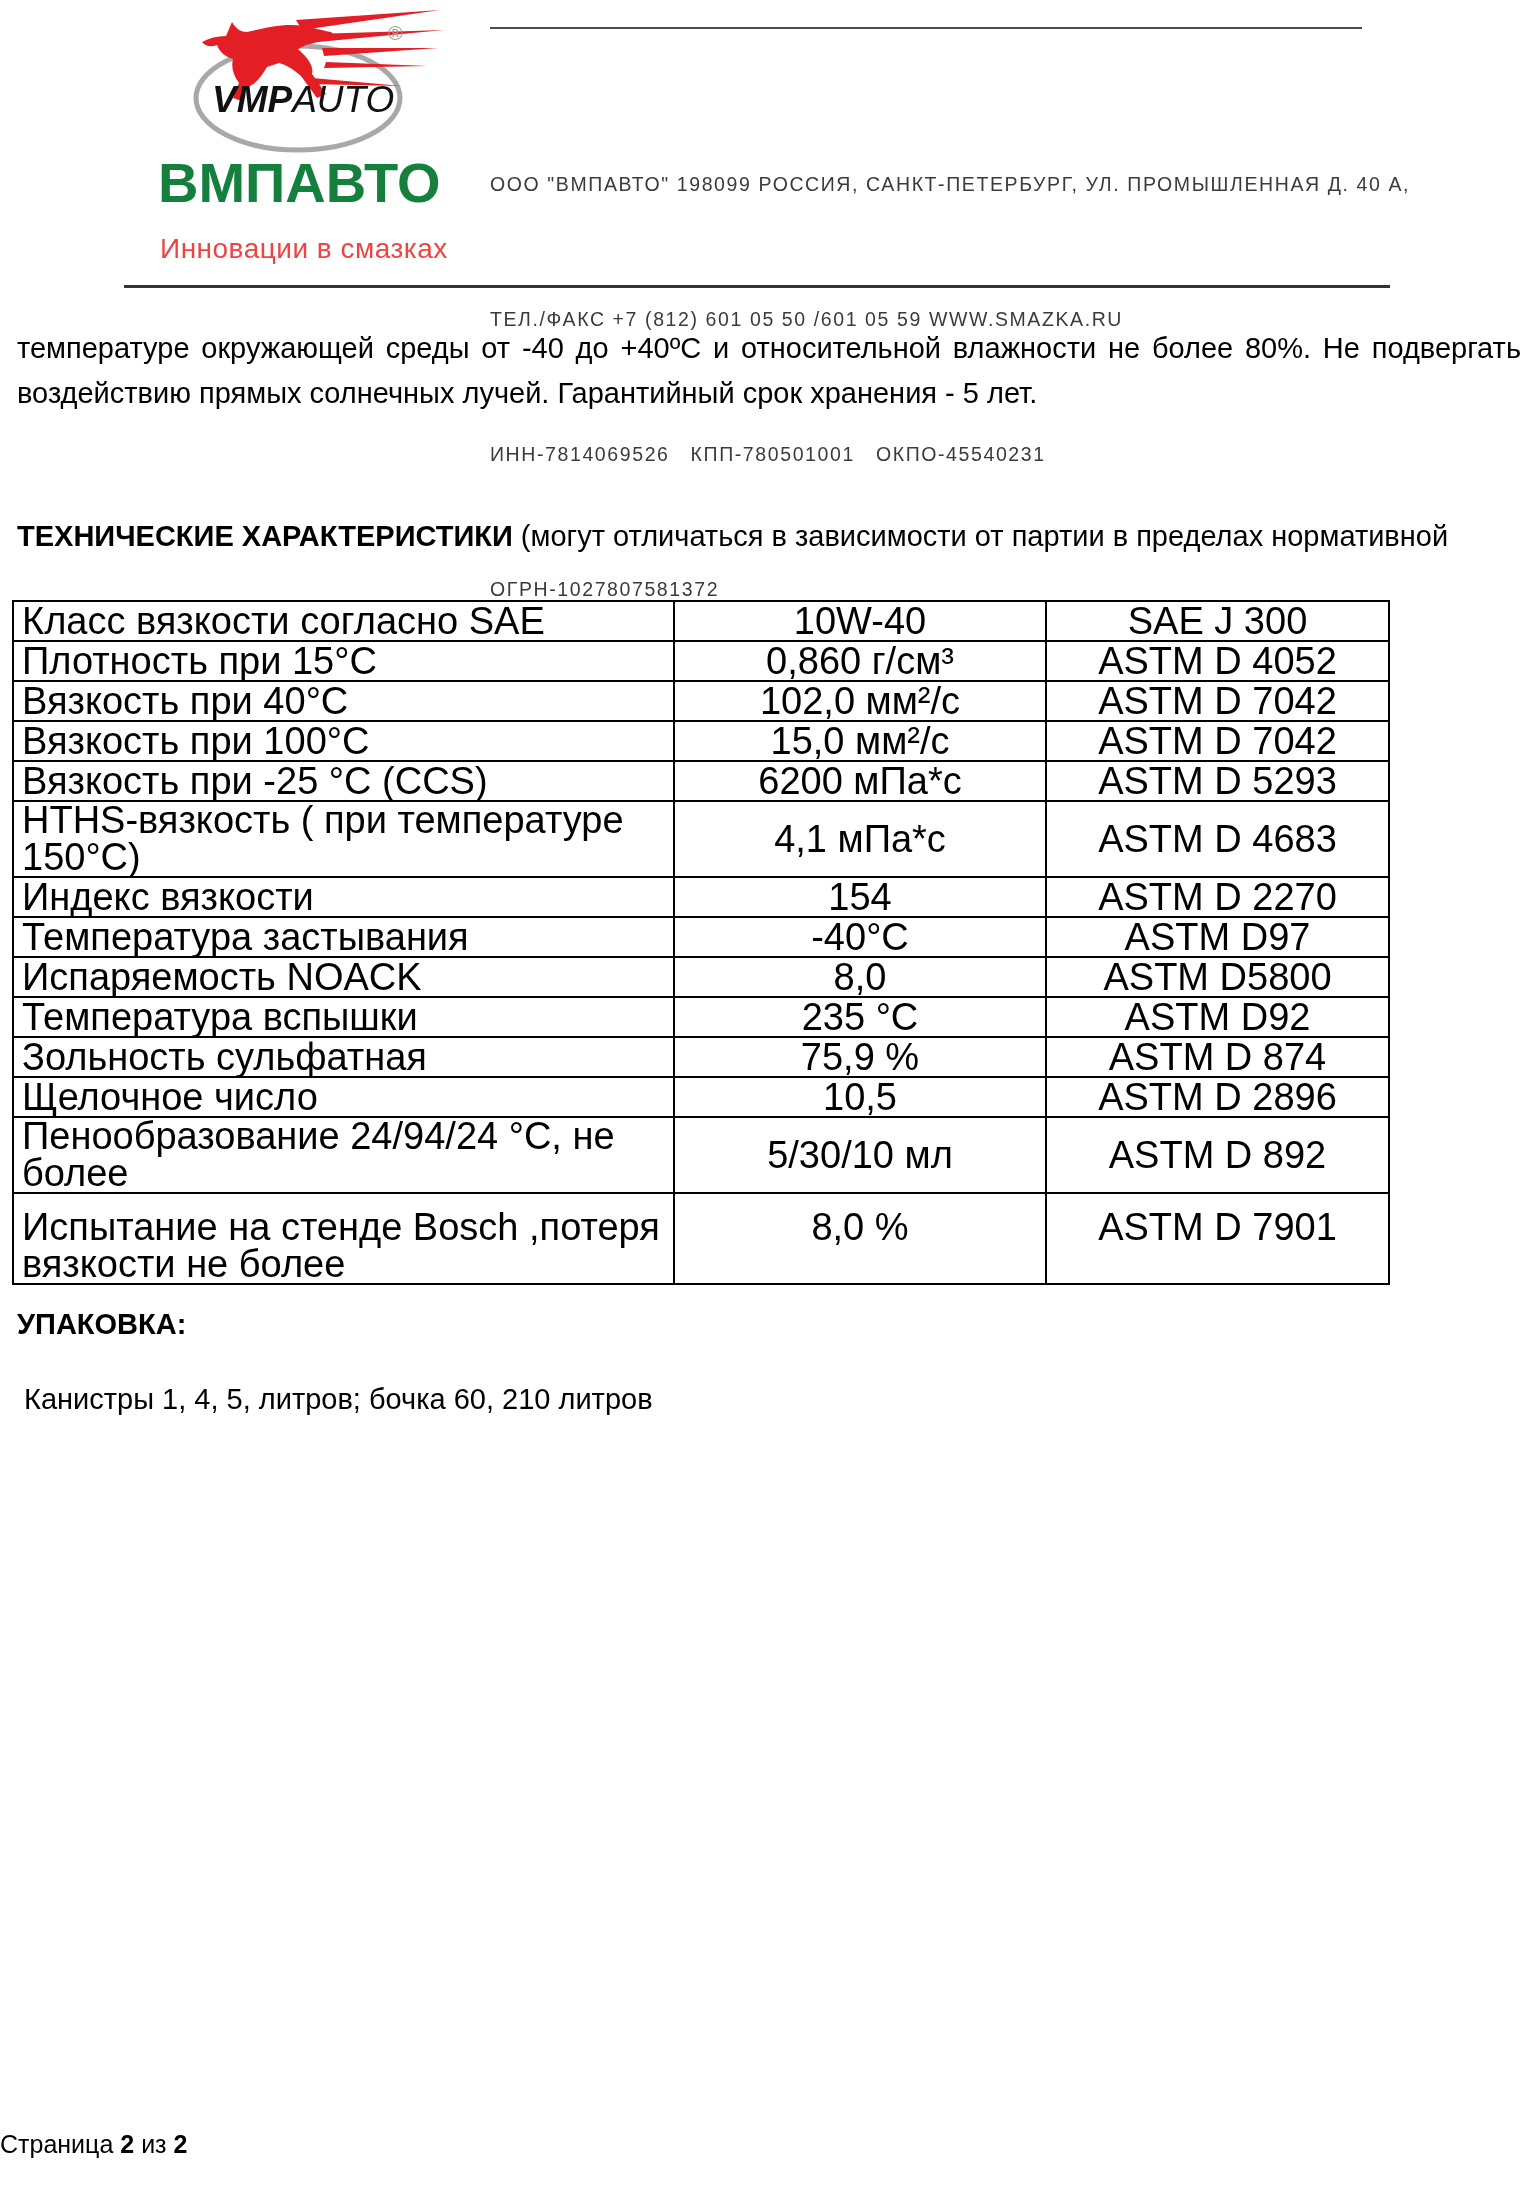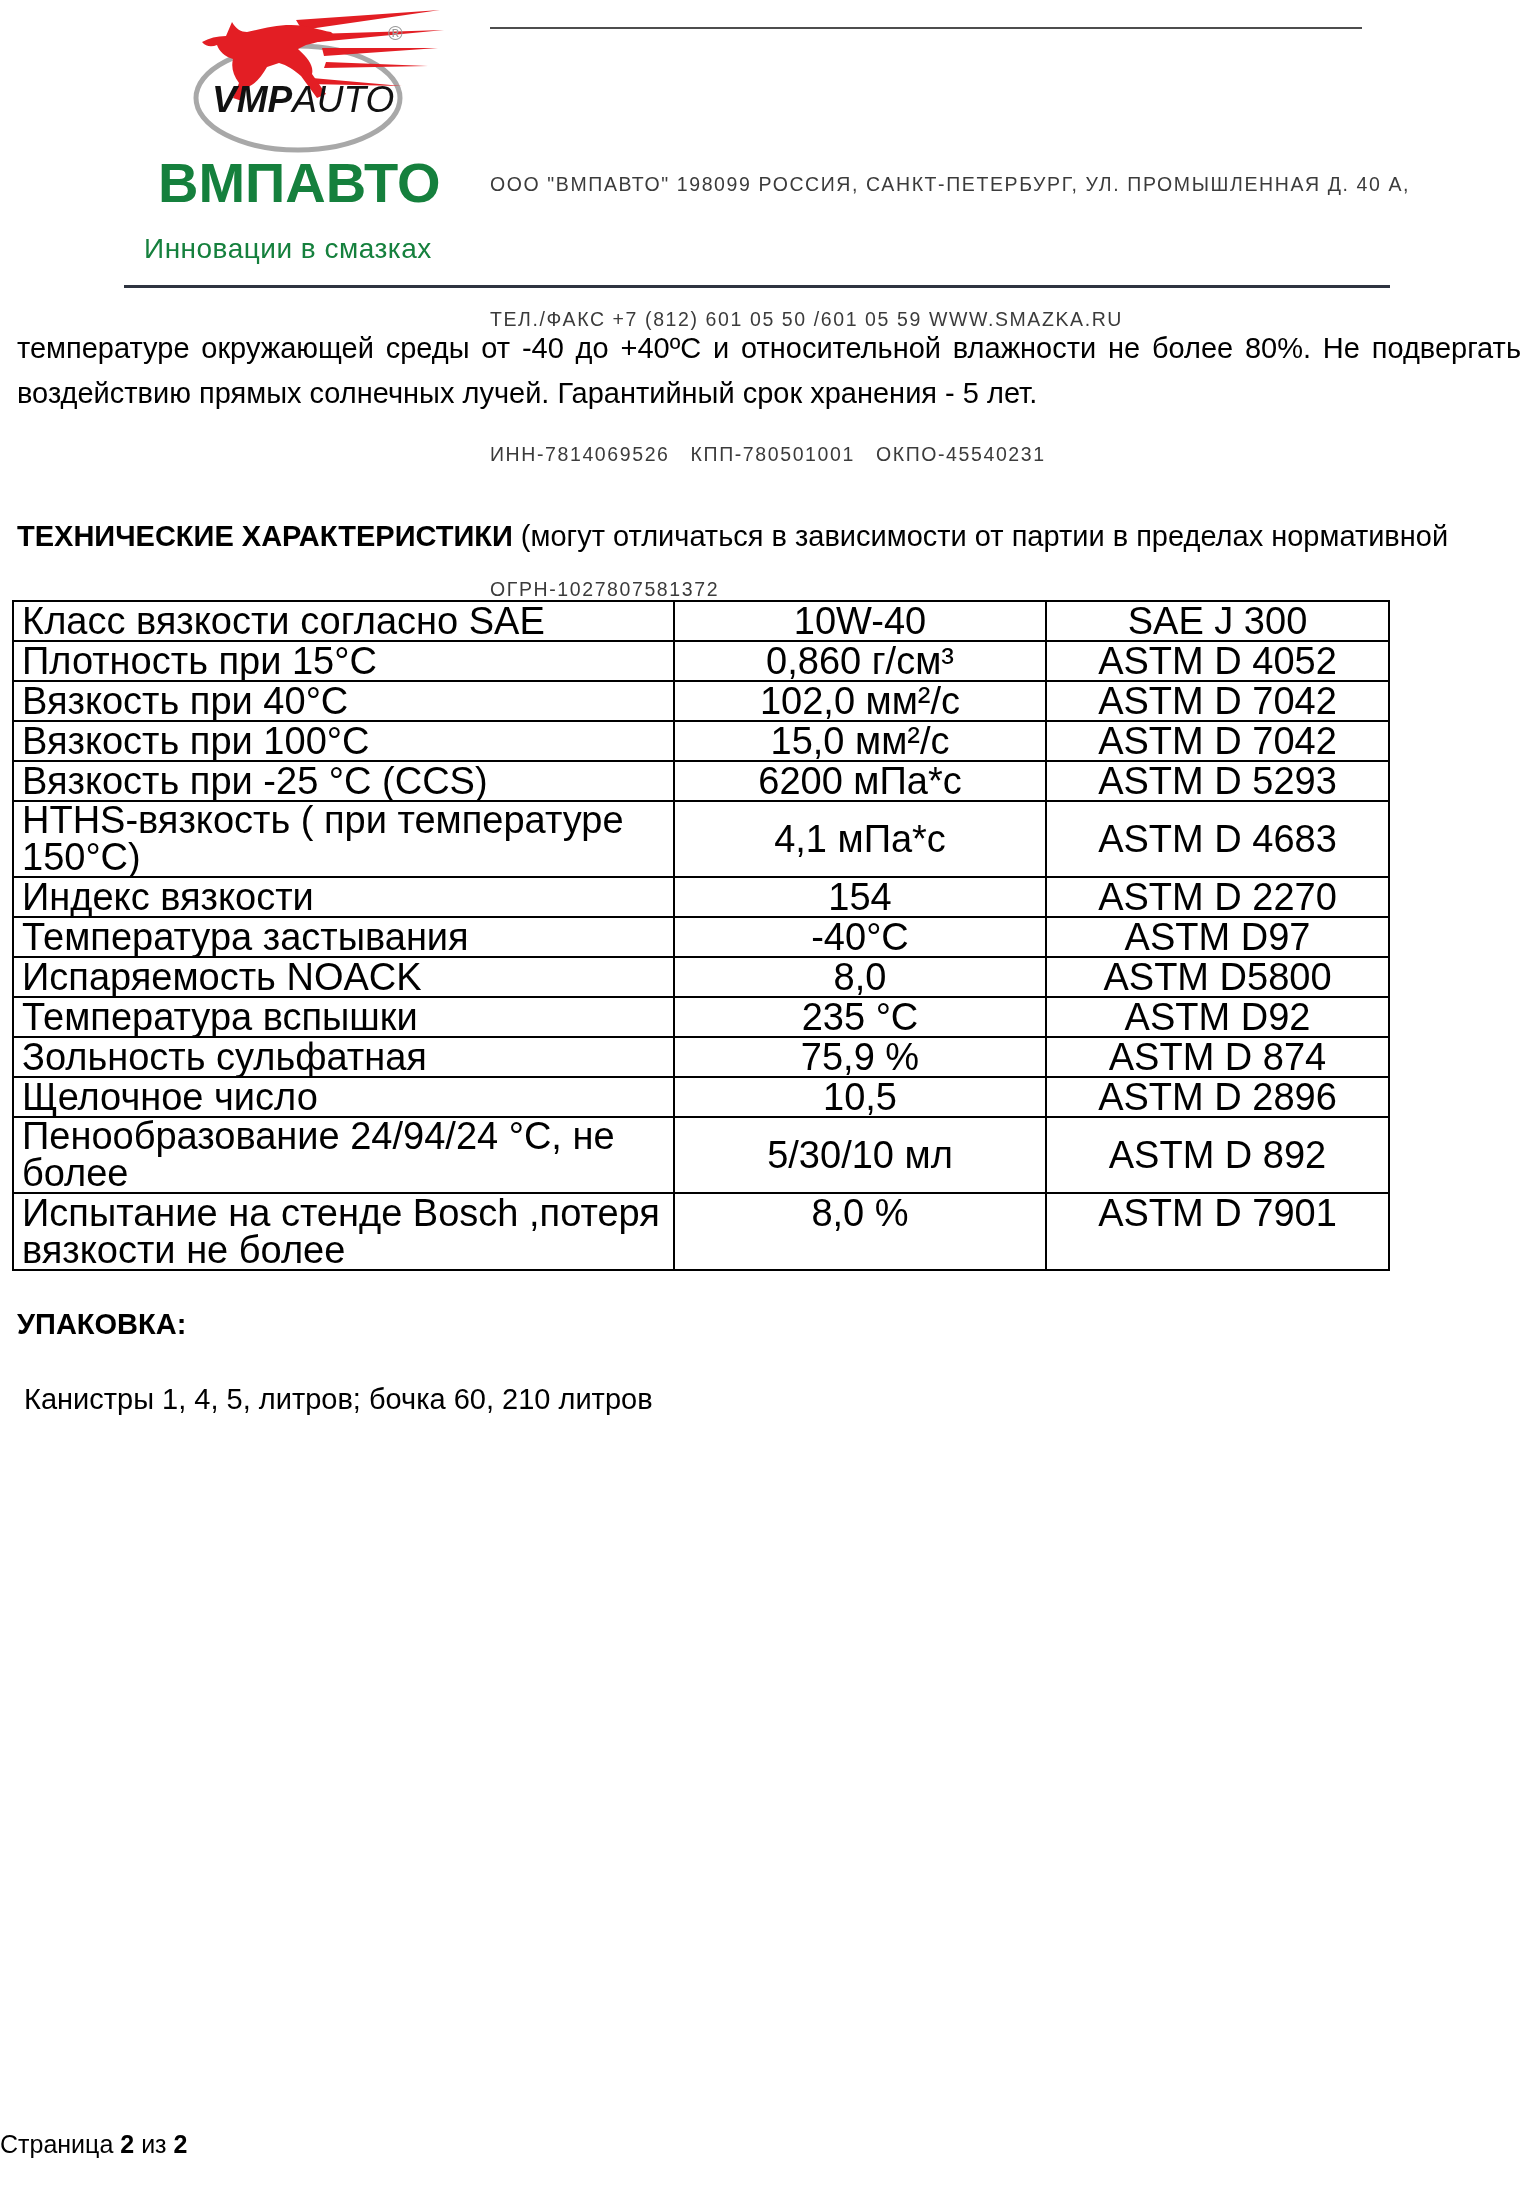--- a/index.html
+++ b/index.html
@@ -19,22 +19,22 @@
   .wordmark {
     font-size:56px; font-weight:800; letter-spacing:0px;
     color:#15803d; line-height:58px; white-space:nowrap;
   }
   .wordmark-reflection-clip { position:relative; height:34px; overflow:hidden; }
   .reflection-fade {
     position:absolute; inset:0;
     background:linear-gradient(to bottom, rgba(255,255,255,.35) 0%, #ffffff 85%);
   }
   .tagline {
-    position:absolute; left:144px; top:233px;
-    font-size:28px; color:#15803d; letter-spacing:.5px; white-space:nowrap;
+    position:absolute; left:160px; top:233px;
+    font-size:28px; color:#ef4444; letter-spacing:.5px; white-space:nowrap;
   }
 
   .top-rule { position:absolute; left:490px; top:27px; width:872px; height:2px; background:#4d4d4d; }
   .company-info {
     position:absolute; left:490px; top:72px; width:900px;
     font-size:19.5px; color:#3b3b3b; letter-spacing:1.6px;
     line-height:45px; white-space:pre;
   }
   .bottom-rule { position:absolute; left:124px; top:285px; width:1266px; height:3px; background:#2e3440; }
 
@@ -47,21 +47,21 @@
   .section-title .bold { font-weight:bold; }
 
   
   .spec-table {
     position:absolute; left:12px; top:600px; width:1376px;
     border-collapse:collapse; table-layout:fixed;
     font-size:38px;
   }
   .spec-table td { border:2.5px solid #000; height:40px; padding:0 8px; vertical-align:middle; line-height:37px; }
   .spec-table td:nth-child(2), .spec-table td:nth-child(3) { text-align:center; }
-  .spec-table tr:last-child td { height:68px; vertical-align:top; padding-top:1px; }
+  .spec-table tr:last-child td { height:68px; vertical-align:top; padding-top:15px; }
 
   
   .packaging-title { position:absolute; left:17px; top:1308px; font-size:29px; font-weight:bold; }
   .packaging-text  { position:absolute; left:24px; top:1383px; font-size:29px; }
 
   
   .footer { position:absolute; left:0; top:2130px; width:100%; text-align:left; font-size:25px; }
   .footer .bold { font-weight:bold; }
 </style>
 </head>

